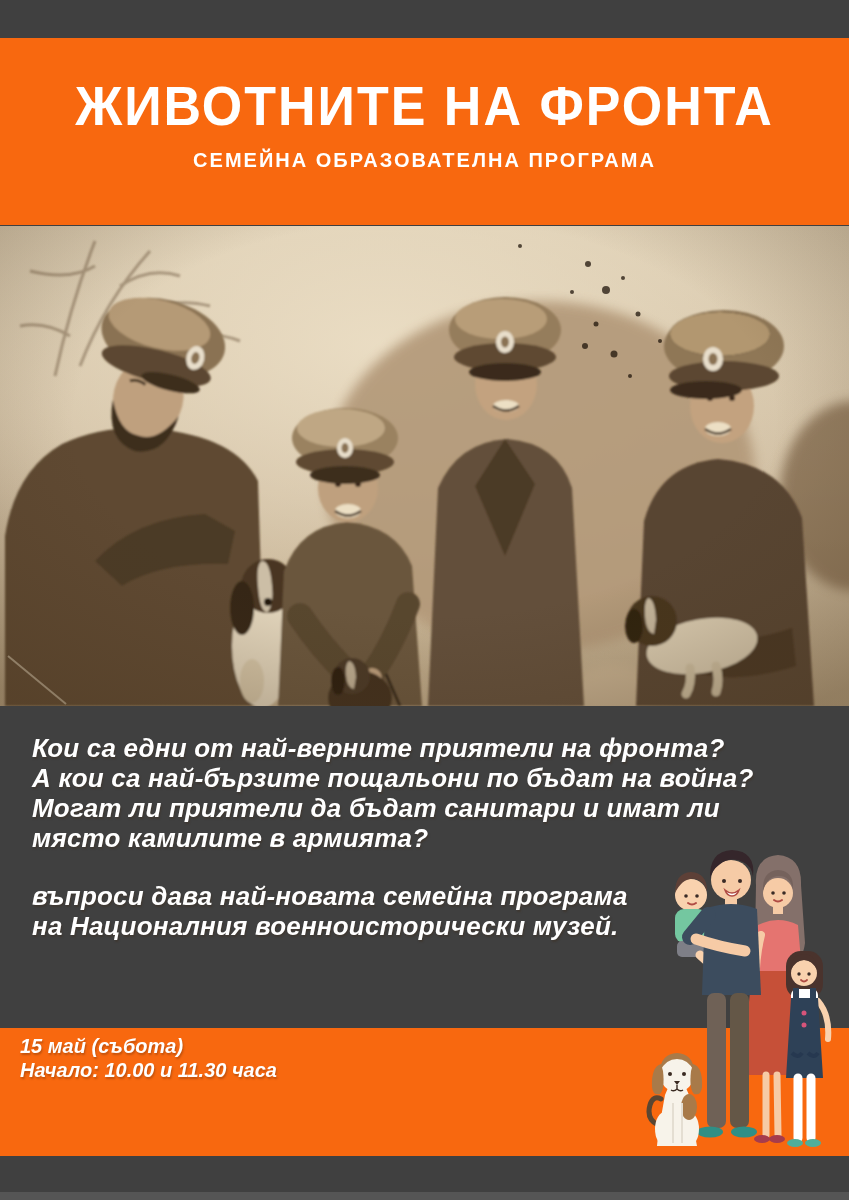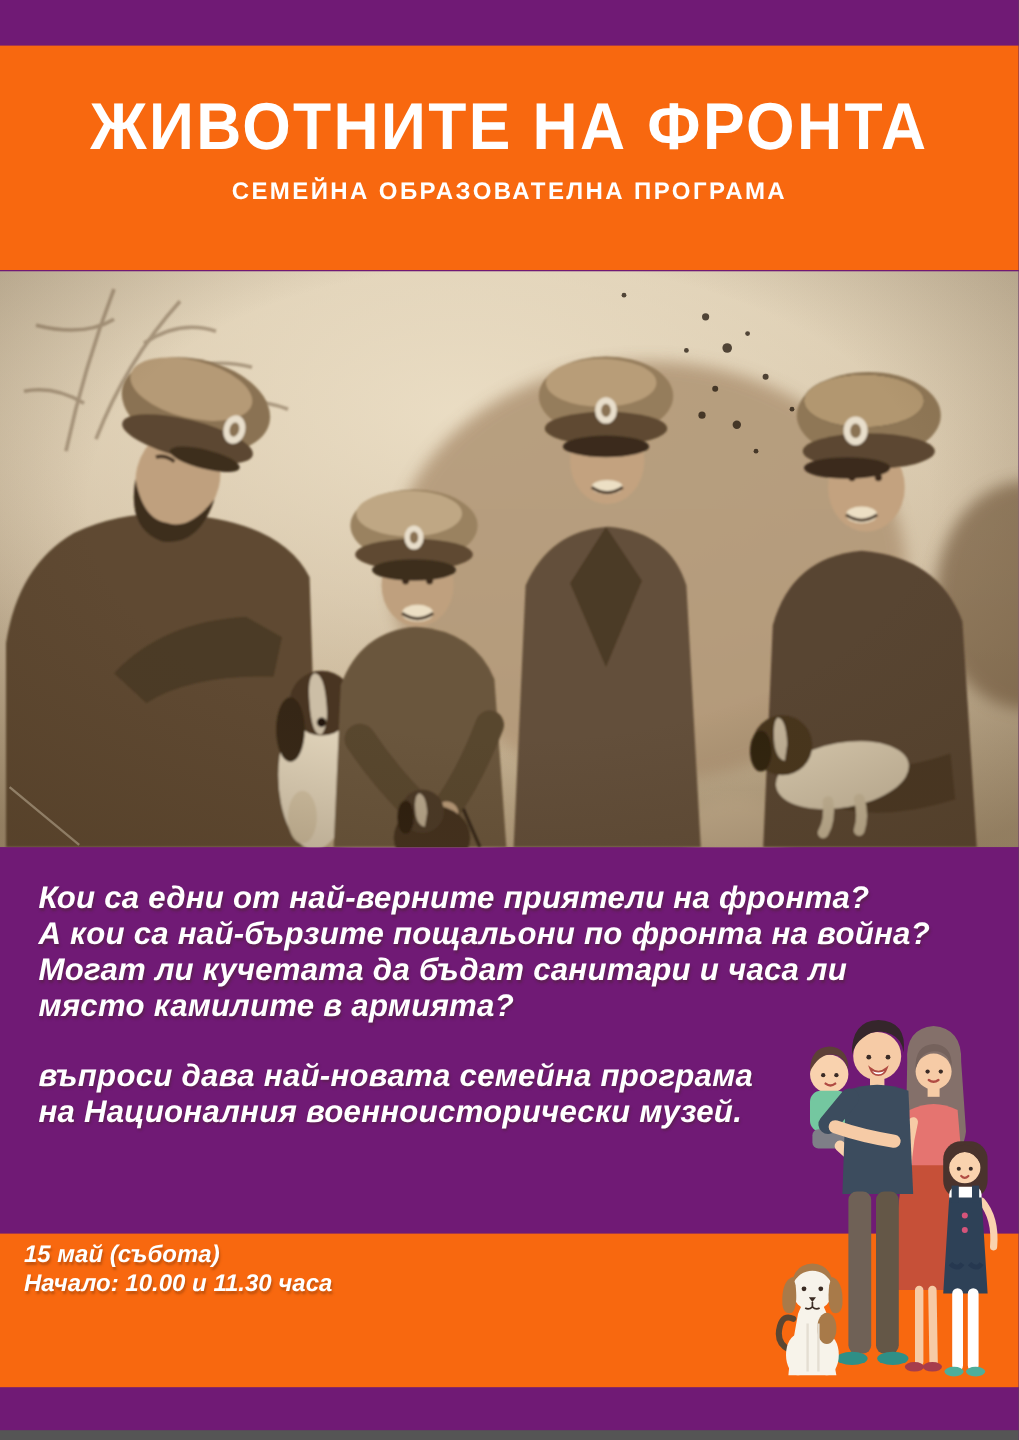--- a/index.html
+++ b/index.html
@@ -1,20 +1,20 @@
 <!DOCTYPE html>
 <html><head>
 <meta charset="utf-8">
 <style>
   html,body { margin:0; padding:0; background:#555; }
   .poster {
     position:relative;
     width:849px; height:1192px;
     margin:0 auto;
-    background:#701a75;
+    background:#404040;
     overflow:hidden;
     font-family:"Liberation Sans", sans-serif;
   }
   
   .header-band {
     position:absolute; left:0; top:38px; width:849px; height:187px;
     background:#f8680f;
   }
   .poster-title {
     position:absolute; left:0; top:42px; width:100%;
@@ -230,22 +230,22 @@
           <circle cx="660" cy="115" r="2"></circle>
       </g>
       <line x1="8" y1="430" x2="66" y2="478" stroke="#e8dcc4" stroke-width="2" opacity=".6"></line>
 
       <rect width="849" height="480" fill="url(#vign)"></rect>
     </svg>
   </div>
 
   <section class="questions">
     <div>Кои са едни от най-верните приятели на фронта?</div>
-    <div>А кои са най-бързите пощальони по фронта на война?</div>
-    <div>Могат ли кучетата да бъдат санитари и часа ли</div>
+    <div>А кои са най-бързите пощальони по бъдат на война?</div>
+    <div>Могат ли приятели да бъдат санитари и имат ли</div>
     <div>място камилите в армията?</div>
   </section>
 
   <section class="answer">
     <div>въпроси дава най-новата семейна програма</div>
     <div>на Националния военноисторически музей.</div>
   </section>
 
   <footer class="footer-band">
     <div class="footer-text">

